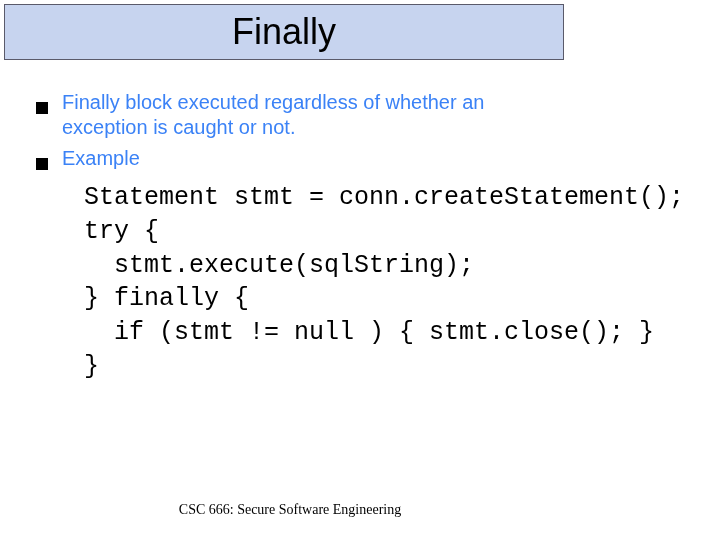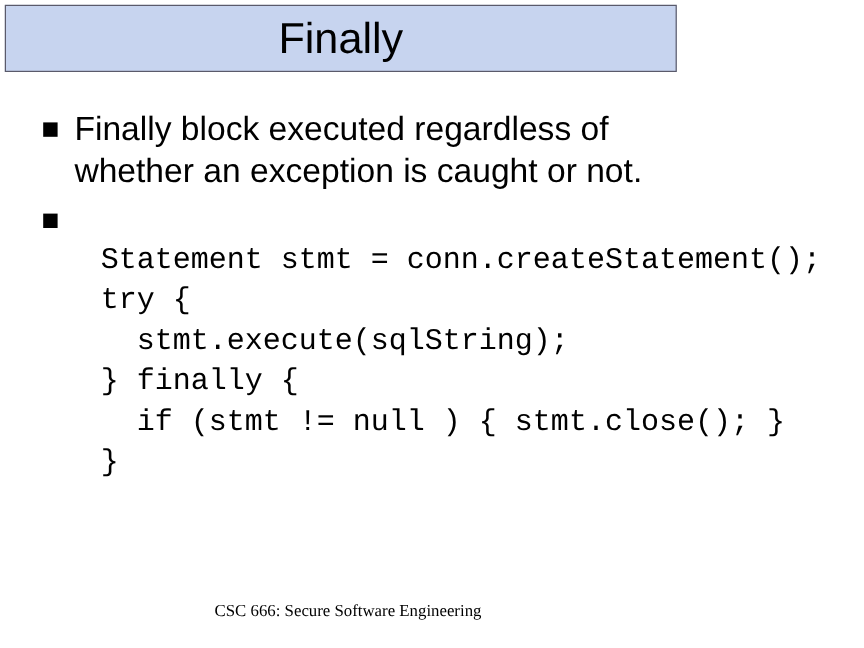--- a/index.html
+++ b/index.html
@@ -41,23 +41,23 @@
   .bullet {
     width: 12px;
     height: 12px;
     background: #000;
     margin-top: 12px;
     margin-right: 14px;
     margin-left: 6px;
     flex-shrink: 0;
   }
   .bullet-text {
-    font-size: 28px;
+    font-size: 20px;
     line-height: 1.25;
-    color: #000000;
+    color: #3b82f6;
   }
   .code-block {
     margin-left: 54px;
     margin-top: 10px;
     font-family: "Courier New", Courier, monospace;
     font-size: 25px;
     line-height: 1.35;
     color: #000;
     white-space: pre;
   }
@@ -83,20 +83,21 @@
 
   <div class="body">
 
     <div class="bullet-row">
       <div class="bullet"></div>
       <div class="bullet-text">Finally block executed regardless of whether an exception is caught or not.</div>
     </div>
 
     <div class="bullet-row">
       <div class="bullet"></div>
+      <div class="bullet-text">Example</div>
     </div>
 
     <div class="code-block"><span>Statement stmt = conn.createStatement();</span>
 <span>try {</span>
 <span>  stmt.execute(sqlString);</span>
 <span>} finally {</span>
 <span>  if (stmt != null ) { stmt.close(); }</span>
 <span>}</span></div>
 
   </div>

